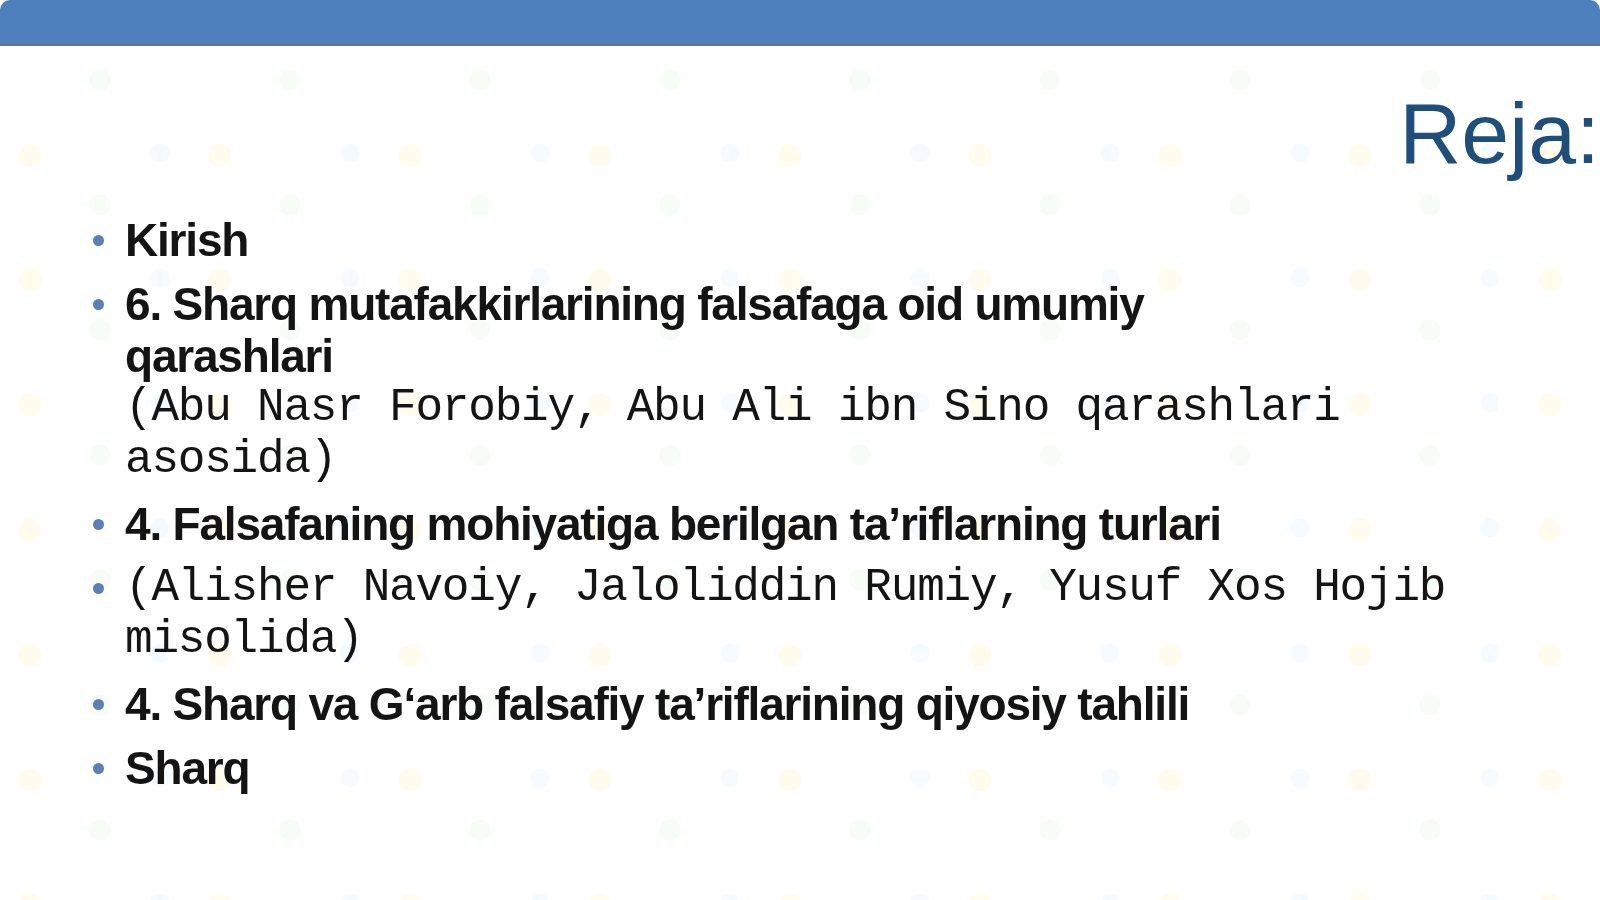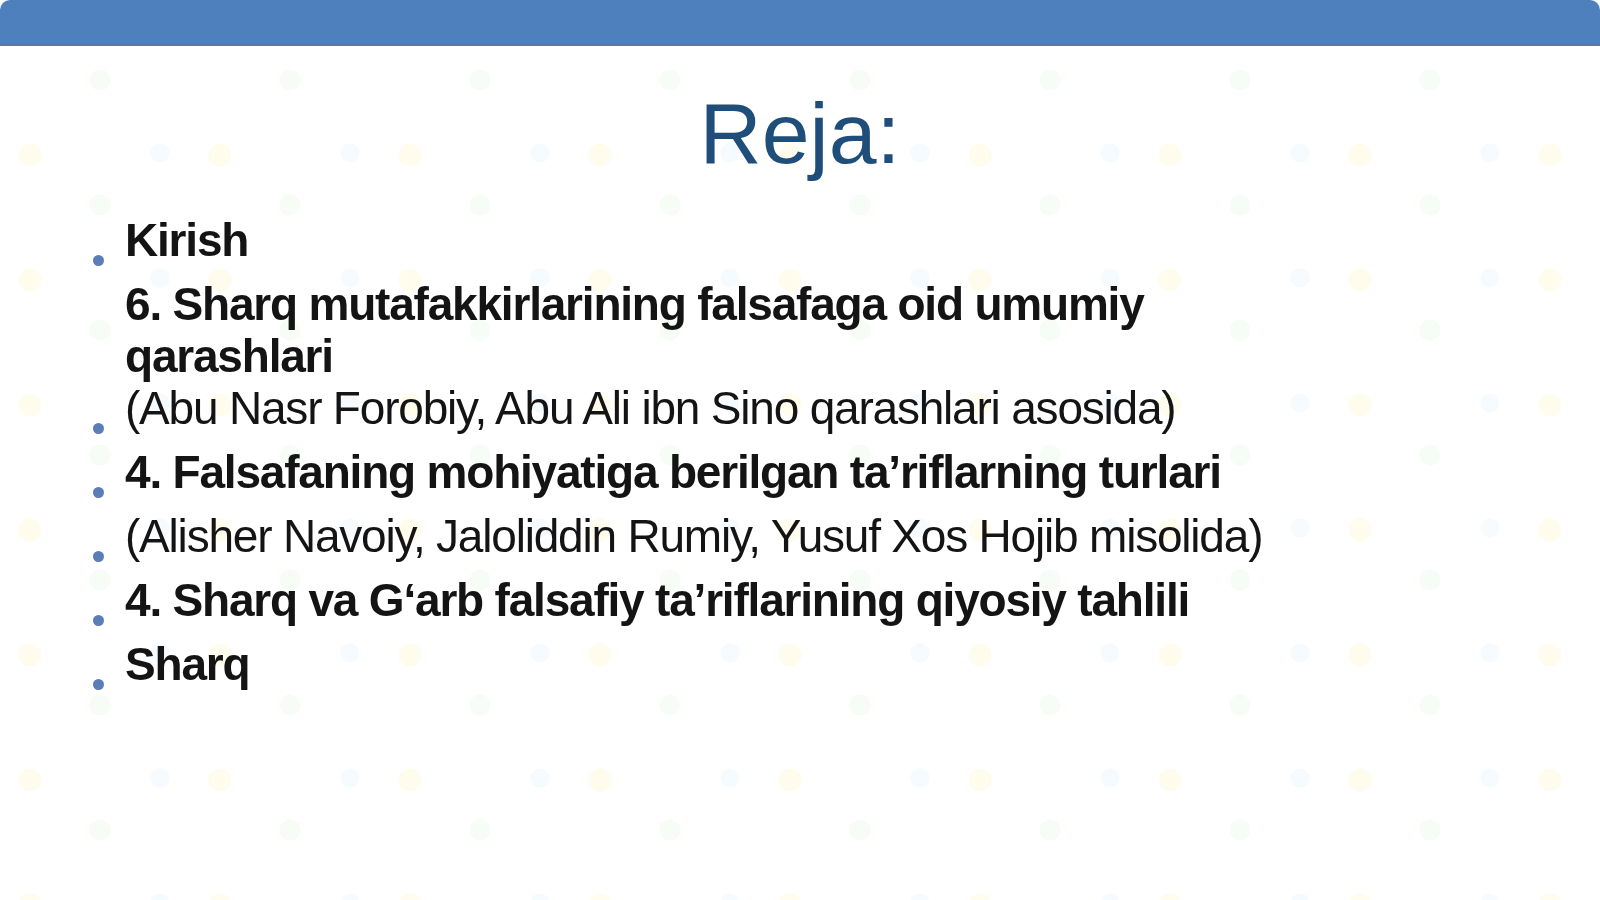--- a/index.html
+++ b/index.html
@@ -29,38 +29,38 @@
 
   .top-bar {
     width: 100%;
     height: 46px;
     background: #4e80be;
     border-bottom: 3px solid #5b79a3;
   }
 
   .title {
     margin-top: 42px;
-    text-align: center;
+    text-align: right;
     font-size: 86px;
     line-height: 1.05;
     font-weight: 400;
     color: #1f4e7a;
     letter-spacing: 0px;
   }
 
   .content {
     list-style: none;
     margin-top: 36px;
     padding-left: 93px;
     padding-right: 28px;
   }
 
   .item {
     display: flex;
-    align-items: flex-end;
+    align-items: flex-start;
     margin-bottom: 12px;
   }
 
   .bullet {
     flex-shrink: 0;
     width: 11px;
     height: 11px;
     border-radius: 50%;
     background: #5b7eb5;
     margin-top: 21px;
@@ -75,20 +75,21 @@
   }
 
   .main {
     font-weight: 700;
     white-space: pre-line;
   }
 
   .sub {
     font-weight: 400;
     white-space: pre-line;
+    font-family: Liberation Mono, monospace;
   }
 
   .sub:empty { display: none; }
 </style>
 </head>
 <body>
 
 <div class="slide">
 
   <div class="top-bar"></div>

